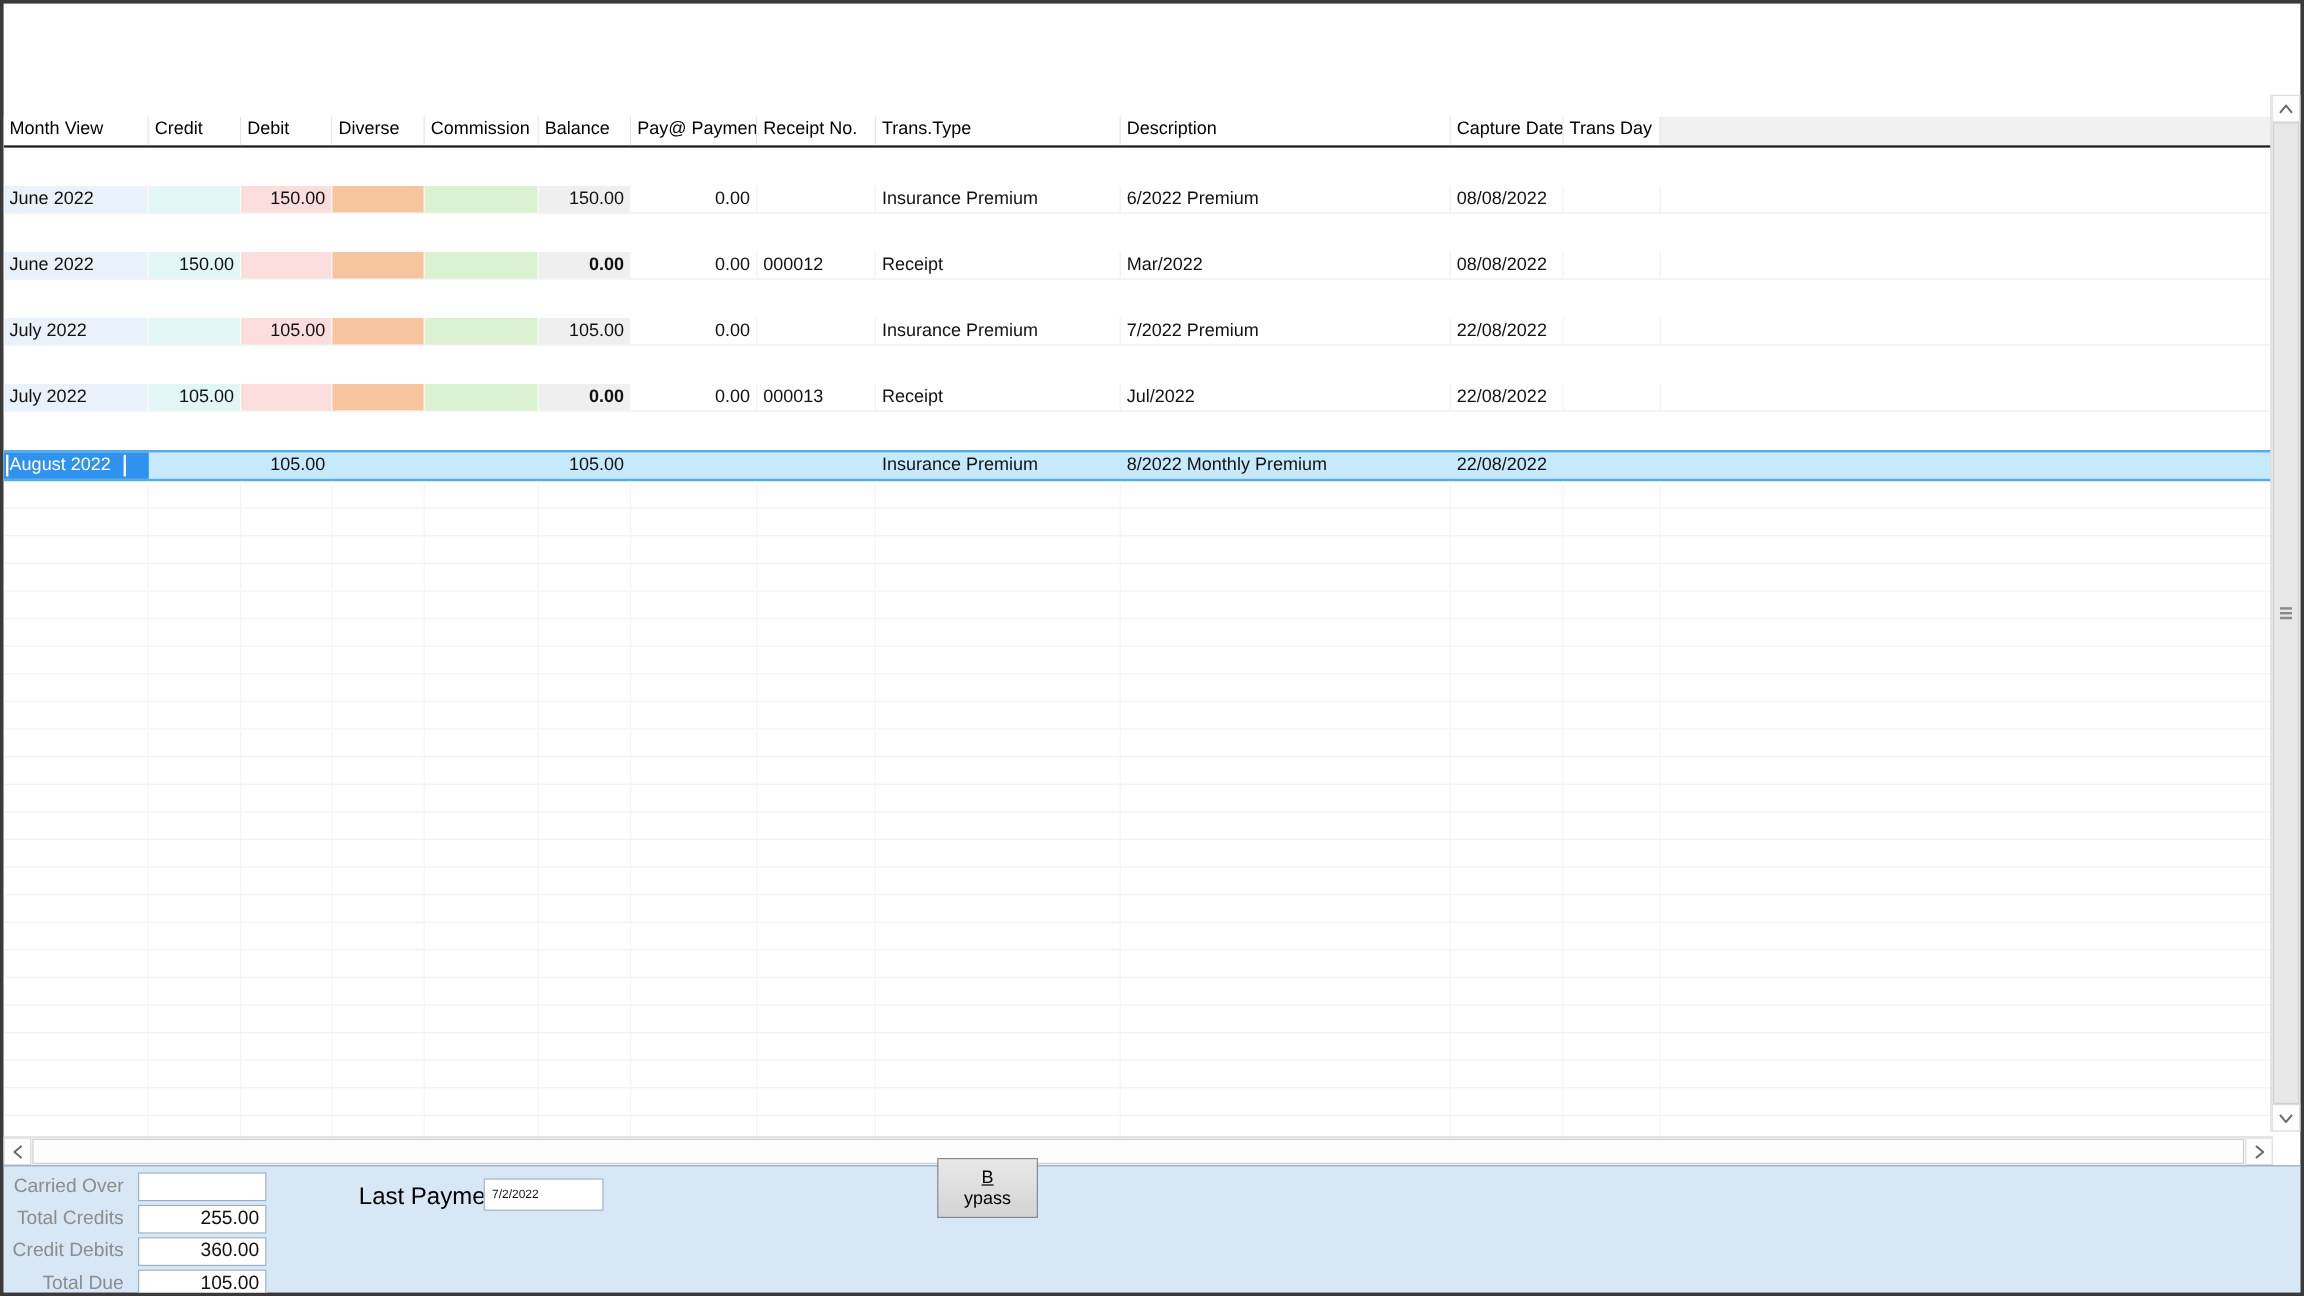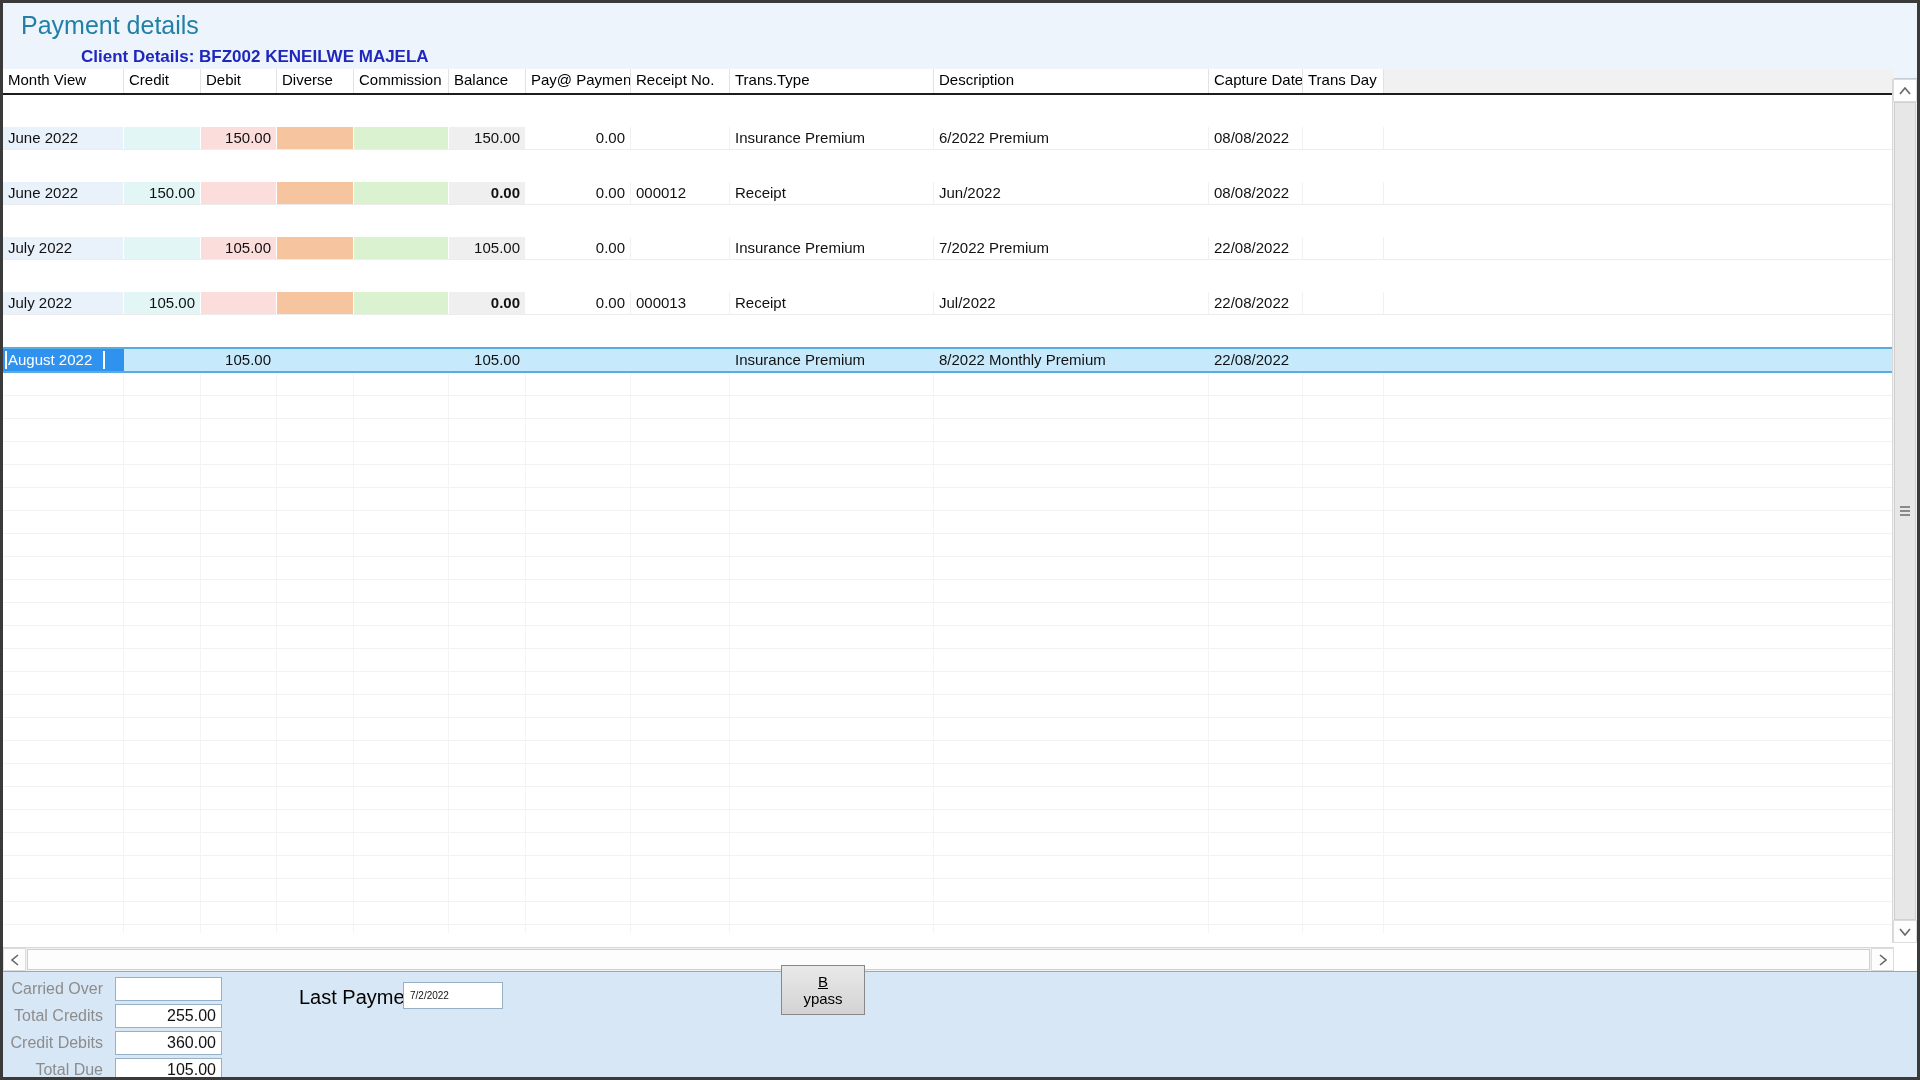--- a/index.html
+++ b/index.html
@@ -6,21 +6,21 @@
   .window{
     position:relative;width:1920px;height:1080px;box-sizing:border-box;
     border:3px solid #3a3a3a;background:#fff;overflow:hidden;
     font-family:"Liberation Sans",sans-serif;color:#111;
   }
   
   .title-bar{position:absolute;top:0;left:0;right:0;height:75px;background:#edf4fc;border-bottom:1px solid #c5ccd6;}
   .page-title{position:absolute;left:18px;top:8px;font-size:25px;color:#2280a6;}
   .client-line{position:absolute;left:78px;top:44px;font-size:17px;font-weight:bold;color:#1f27bd;}
   
-  .grid{position:absolute;top:66px;left:0;width:1891px;height:864px;background:#fff;overflow:hidden;}
+  .grid{position:absolute;top:94px;left:0;width:1891px;height:864px;background:#fff;overflow:hidden;}
   .cols{display:flex;align-items:stretch;}
   .cols > div{box-sizing:border-box;overflow:hidden;white-space:nowrap;flex:0 0 auto;}
   .cols > :nth-child(1){width:121px}
   .cols > :nth-child(2){width:77px}
   .cols > :nth-child(3){width:76px}
   .cols > :nth-child(4){width:77px}
   .cols > :nth-child(5){width:95px}
   .cols > :nth-child(6){width:77px}
   .cols > :nth-child(7){width:105px}
   .cols > :nth-child(8){width:99px}
@@ -78,24 +78,20 @@
     text-align:center;line-height:17px;cursor:default;
   }
   .bypass-btn{position:absolute;left:778px;top:962px;width:84px;height:50px;}
   u{text-decoration:underline;}
 </style>
 </head>
 <body>
 
 <div class="window">
 
-  <div class="title-bar">
-    <div class="page-title">Payment details</div>
-    <div class="client-line">Client Details: BFZ002 KENEILWE MAJELA</div>
-  </div>
 
   <div class="grid">
     <div id="grid-header" class="cols">
         <div>Month View</div>
         <div>Credit</div>
         <div>Debit</div>
         <div>Diverse</div>
         <div>Commission</div>
         <div>Balance</div>
         <div>Pay@ Payment</div>
@@ -125,21 +121,21 @@
         <div class="grid-row cols">
           <div class="c-month">June 2022</div>
           <div class="num c-credit">150.00</div>
           <div class="num c-debit"></div>
           <div class="num c-diverse"></div>
           <div class="num c-comm"></div>
           <div class="num c-bal bold">0.00</div>
           <div class="num">0.00</div>
           <div>000012</div>
           <div>Receipt</div>
-          <div>Jun/2022</div>
+          <div>Mar/2022</div>
           <div>08/08/2022</div>
           <div></div>
           <div></div>
         </div>
         <div class="grid-row cols">
           <div class="c-month">July 2022</div>
           <div class="num c-credit"></div>
           <div class="num c-debit">105.00</div>
           <div class="num c-diverse"></div>
           <div class="num c-comm"></div>

